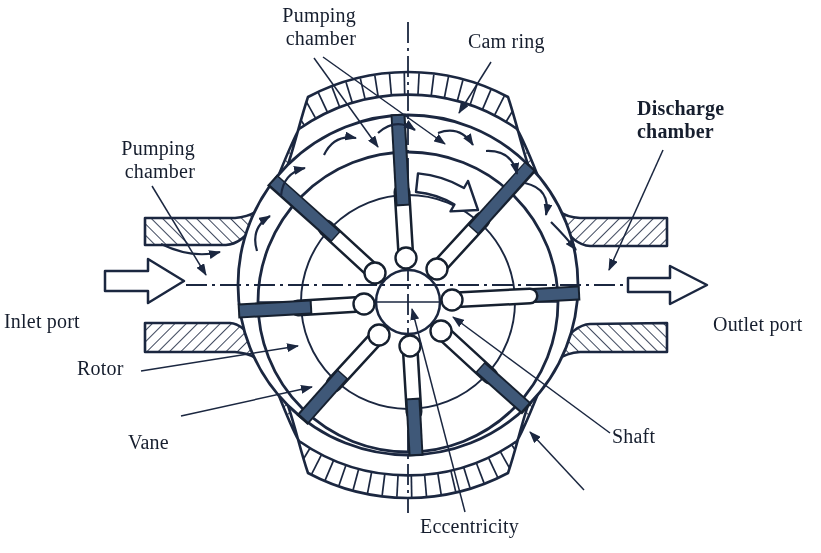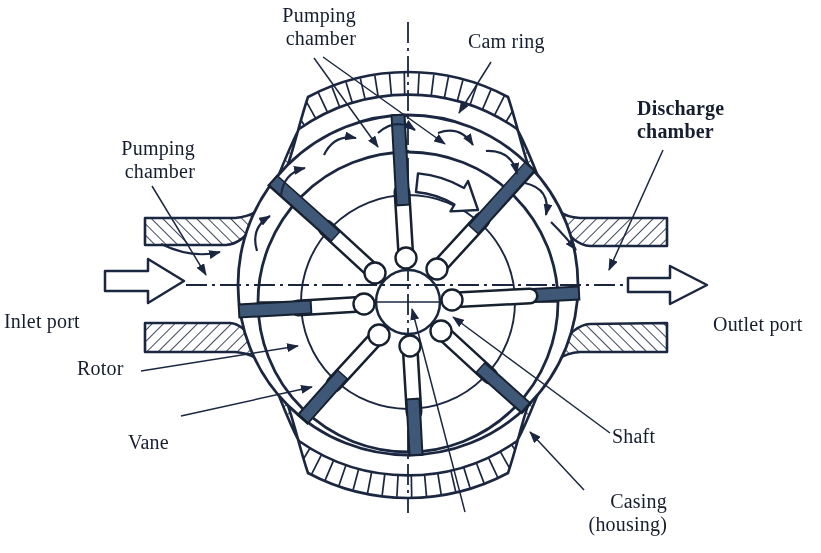--- a/index.html
+++ b/index.html
@@ -205,15 +205,14 @@
   <div class="label" style="left:468px;top:30px;">Cam ring</div>
   <div class="label" style="left:637px;top:97px;font-weight:bold;">Discharge
 chamber</div>
   <div class="label center" style="left:95px;top:137px;width:100px;">Pumping
 chamber</div>
   <div class="label" style="left:4px;top:269px;margin-top:41px;">Inlet port</div>
   <div class="label" style="left:713px;top:269px;margin-top:44px;">Outlet port</div>
   <div class="label" style="left:77px;top:357px;">Rotor</div>
   <div class="label" style="left:128px;top:403px;margin-top:28px;">Vane</div>
   <div class="label" style="left:612px;top:425px;">Shaft</div>
-  <div class="label center" style="left:557px;top:490px;width:110px;">Casing
-(housing)</div>
+  <div class="label" style="left:420px;top:515px;">Eccentricity</div>
 </div>
 
 </body></html>

